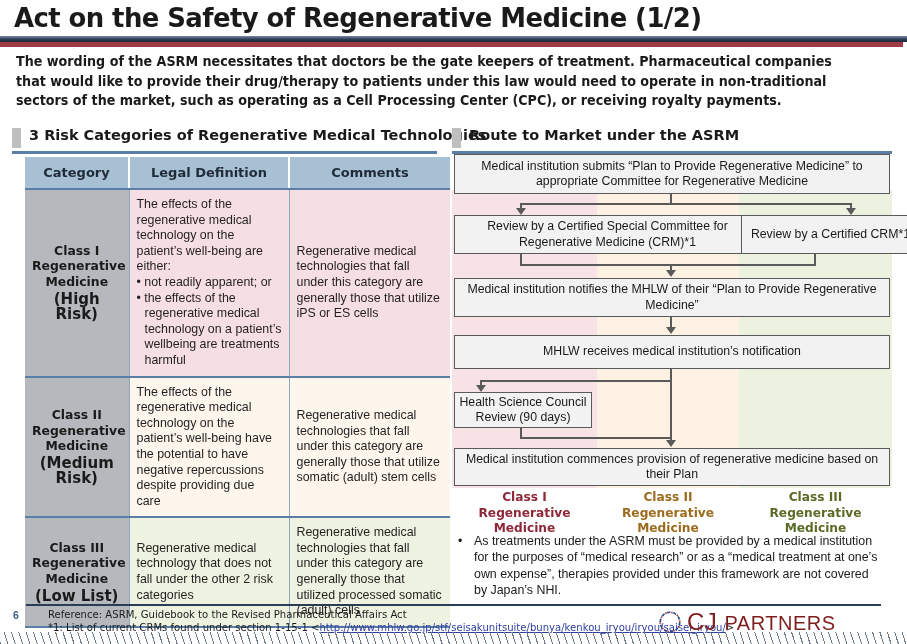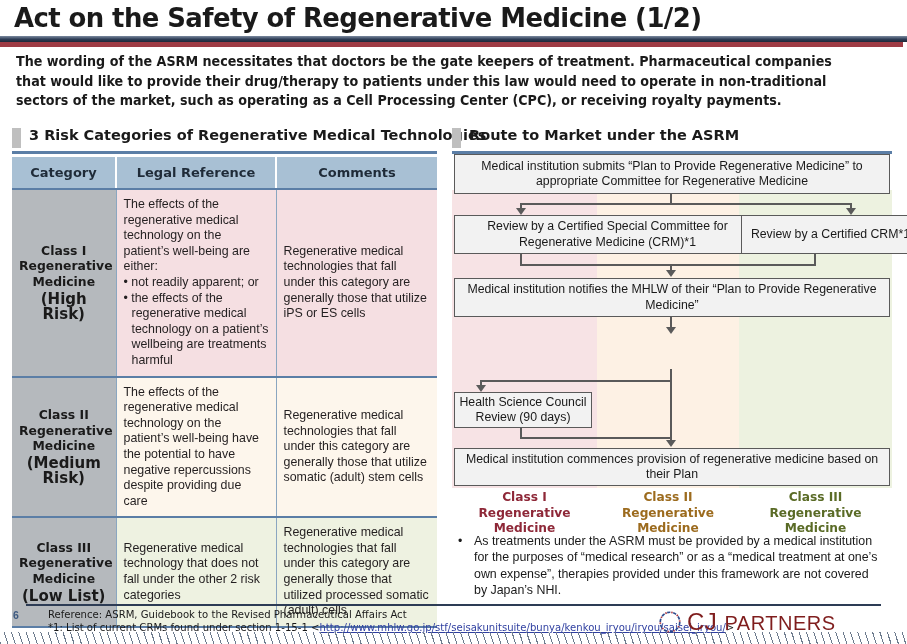--- a/index.html
+++ b/index.html
@@ -56,21 +56,21 @@
     font-family: "DejaVu Sans", sans-serif;
     white-space: nowrap;
   }
   .sec-rule {
     position: absolute; left: 0; top: 24px; height: 3px;
     background: #5b7ea6;
   }
 
   
   .tbl {
-    position: absolute; left: 12px; top: 157px;
+    position: absolute; left: 25px; top: 157px;
     width: 425px;
     border-collapse: collapse;
     table-layout: fixed;
     padding-left: 35px;
   }
   .tbl col.c1 { width: 104px; }
   .tbl col.c2 { width: 160px; }
   .tbl col.c3 { width: 161px; }
   .tbl th {
     background: #a8c0d4;
@@ -215,21 +215,21 @@
 
 <table class="tbl">
   <colgroup>
       <col class="c1">
       <col class="c2">
       <col class="c3">
     </colgroup>
   <thead>
     <tr>
       <th>Category</th>
-      <th>Legal Reference</th>
+      <th>Legal Definition</th>
       <th>Comments</th>
     </tr>
   </thead>
   <tbody>
     <tr class="row1">
       <td class="cat-cell">
         <span>Class I</span><br>
         <span>Regenerative</span><br>
         <span>Medicine</span>
         <span class="risk">(High Risk)</span>
@@ -294,20 +294,21 @@
   <div class="conn" style="left:362px; top:102px; width:2px; height:12px;"></div>
   <div class="conn" style="left:68px;  top:112px; width:296px; height:2px;"></div>
   <div class="conn" style="left:218px; top:112px; width:2px; height:8px;"></div>
   <div class="arrow" style="left:214px; top:118px;"></div>
 
   <div class="node" style="left:2px; top:126px; width:436px; height:39px;">Medical institution notifies the MHLW of their “Plan to Provide Regenerative Medicine”</div>
 
   <div class="conn" style="left:218px; top:165px; width:2px; height:12px;"></div>
   <div class="arrow" style="left:214px; top:175px;"></div>
 
+  <div class="node" style="left:2px; top:183px; width:436px; height:34px;">MHLW receives medical institution’s notification</div>
 
   <div class="conn" style="left:218px; top:217px; width:2px; height:13px;"></div>
   <div class="conn" style="left:28px;  top:228px; width:192px; height:2px;"></div>
   <div class="conn" style="left:28px;  top:228px; width:2px; height:7px;"></div>
   <div class="arrow" style="left:24px; top:233px;"></div>
 
   <div class="node" style="left:2px; top:240px; width:138px; height:36px;">Health Science Council Review (90 days)</div>
 
   <div class="conn" style="left:68px;  top:276px; width:2px; height:11px;"></div>
   <div class="conn" style="left:68px;  top:285px; width:152px; height:2px;"></div>

